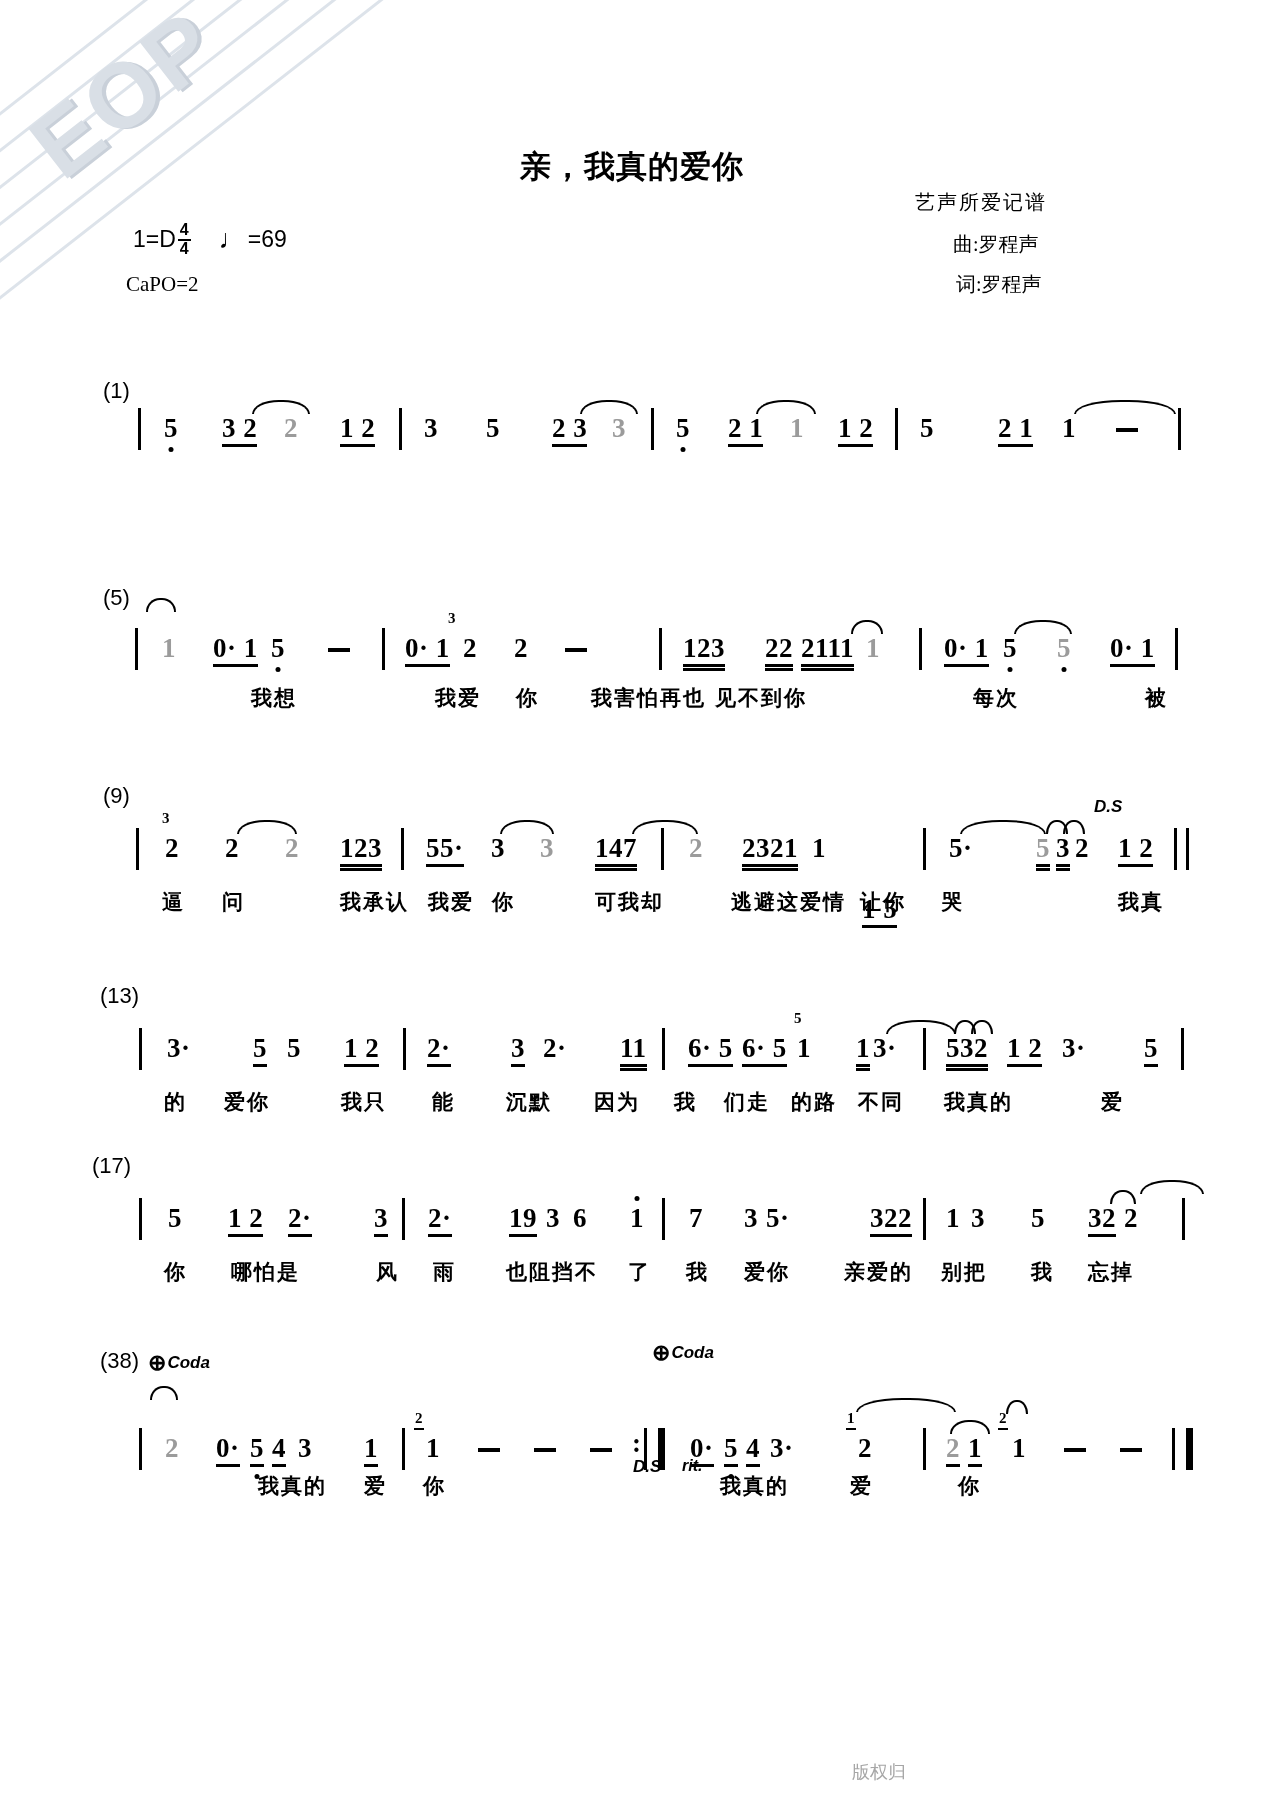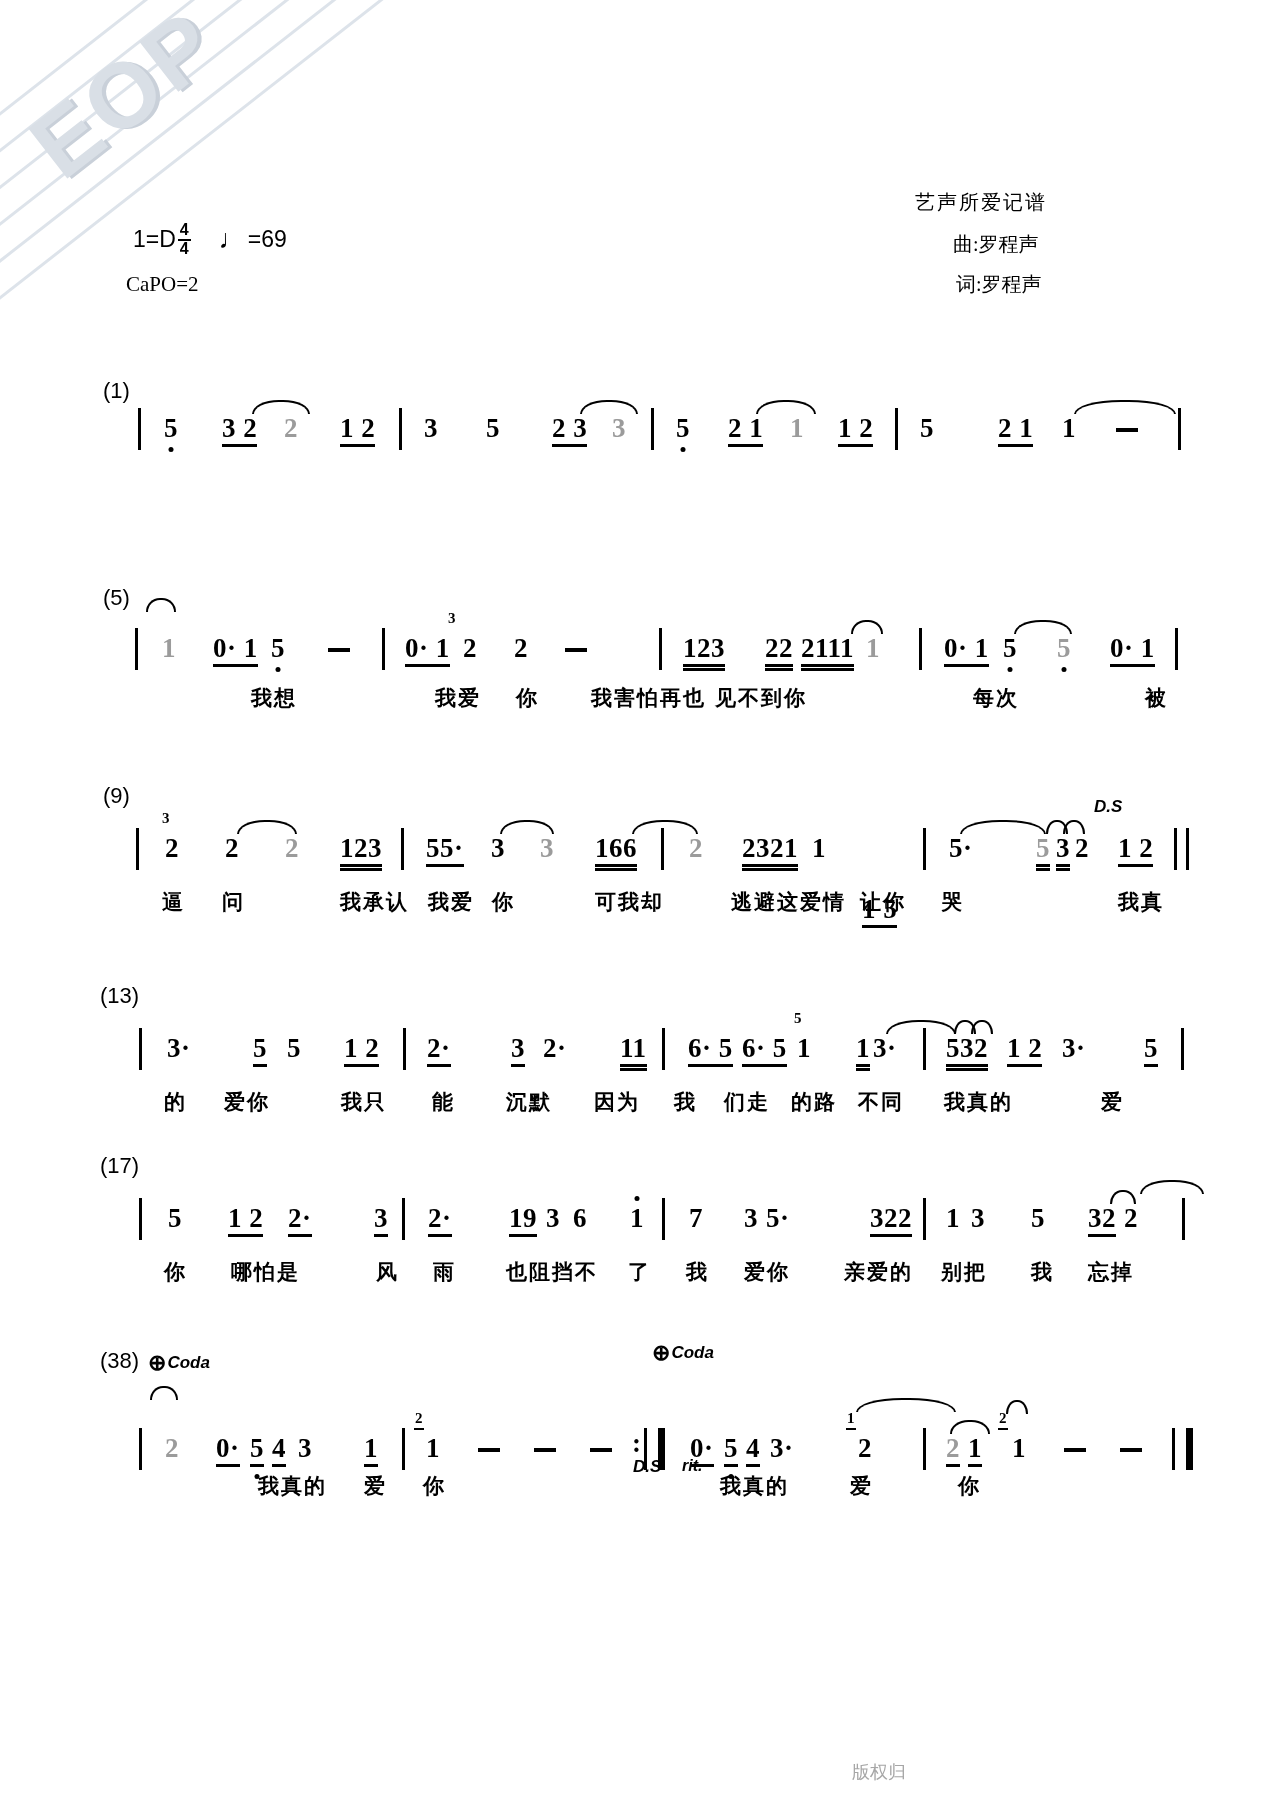--- a/index.html
+++ b/index.html
@@ -84,20 +84,21 @@
       <div class="wm-line"></div>
       <div class="wm-line"></div>
       <div class="wm-line"></div>
       <div class="wm-line"></div>
 
       <div class="wm-text">EOP</div>
 
     </div>
   </div>
 
+  <div class="title">亲，我真的爱你</div>
   <div class="credit credit1">艺声所爱记谱</div>
   <div class="credit credit2">曲:罗程声</div>
   <div class="credit credit3">词:罗程声</div>
 
   <div class="keyrow">
     <span>1=D</span>
     <span class="frac">
       <span class="ft">4</span>
       <span class="fb">4</span>
     </span>
@@ -171,21 +172,21 @@
       <div class="mlabel" style="left: 103px; top: 783px;">(9)</div>
       <div class="bar" style="left: 136px; top: 828px;"></div>
       <div class="tok n" style="left: 165px; top: 835px;">2</div>
       <div class="tok n" style="left: 225px; top: 835px;">2</div>
       <div class="tok n g" style="left: 285px; top: 835px;">2</div>
       <div class="tok n u2" style="left: 340px; top: 835px;">123</div>
       <div class="bar" style="left: 401px; top: 828px;"></div>
       <div class="tok n u1" style="left: 426px; top: 835px;">55·</div>
       <div class="tok n" style="left: 491px; top: 835px;">3</div>
       <div class="tok n g" style="left: 540px; top: 835px;">3</div>
-      <div class="tok n u2" style="left: 595px; top: 835px;">166</div>
+      <div class="tok n u2" style="left: 595px; top: 835px;">147</div>
       <div class="bar" style="left: 661px; top: 828px;"></div>
       <div class="tok n g" style="left: 689px; top: 835px;">2</div>
       <div class="tok n u2" style="left: 742px; top: 835px;">2321</div>
       <div class="tok n" style="left: 812px; top: 835px;">1</div>
       <div class="tok n u1" style="left: 862px; top: 848px; margin-top: 48px;">1 5</div>
       <div class="bar" style="left: 923px; top: 828px;"></div>
       <div class="tok n" style="left: 949px; top: 835px;">5·</div>
       <div class="tok n g u2" style="left: 1036px; top: 835px;">5</div>
       <div class="tok n u2" style="left: 1056px; top: 835px;">3</div>
       <div class="tok n" style="left: 1075px; top: 835px;">2</div>
@@ -241,21 +242,21 @@
       <div class="lyr" style="left: 341px; top: 1088px;">我只</div>
       <div class="lyr" style="left: 432px; top: 1088px;">能</div>
       <div class="lyr" style="left: 506px; top: 1088px;">沉默</div>
       <div class="lyr" style="left: 594px; top: 1088px;">因为</div>
       <div class="lyr" style="left: 674px; top: 1088px;">我</div>
       <div class="lyr" style="left: 724px; top: 1088px;">们走</div>
       <div class="lyr" style="left: 791px; top: 1088px;">的路</div>
       <div class="lyr" style="left: 858px; top: 1088px;">不同</div>
       <div class="lyr" style="left: 944px; top: 1088px;">我真的</div>
       <div class="lyr" style="left: 1101px; top: 1088px;">爱</div>
-      <div class="mlabel" style="left: 100px; top: 1153px;">(17)</div>
+      <div class="mlabel" style="left: 92px; top: 1153px;">(17)</div>
       <div class="bar" style="left: 139px; top: 1198px;"></div>
       <div class="tok n" style="left: 168px; top: 1205px;">5</div>
       <div class="tok n u1" style="left: 228px; top: 1205px;">1 2</div>
       <div class="tok n u1" style="left: 288px; top: 1205px;">2·</div>
       <div class="tok n u1" style="left: 374px; top: 1205px;">3</div>
       <div class="bar" style="left: 402px; top: 1198px;"></div>
       <div class="tok n u1" style="left: 428px; top: 1205px;">2·</div>
       <div class="tok n u1" style="left: 509px; top: 1205px;">19</div>
       <div class="tok n" style="left: 546px; top: 1205px;">3</div>
       <div class="tok n" style="left: 573px; top: 1205px;">6</div>

